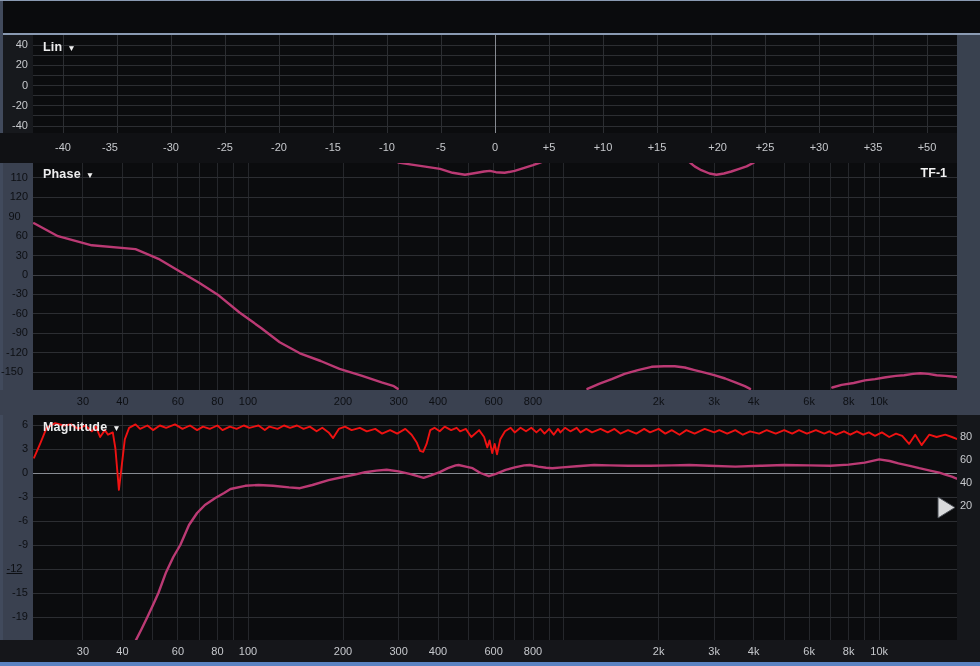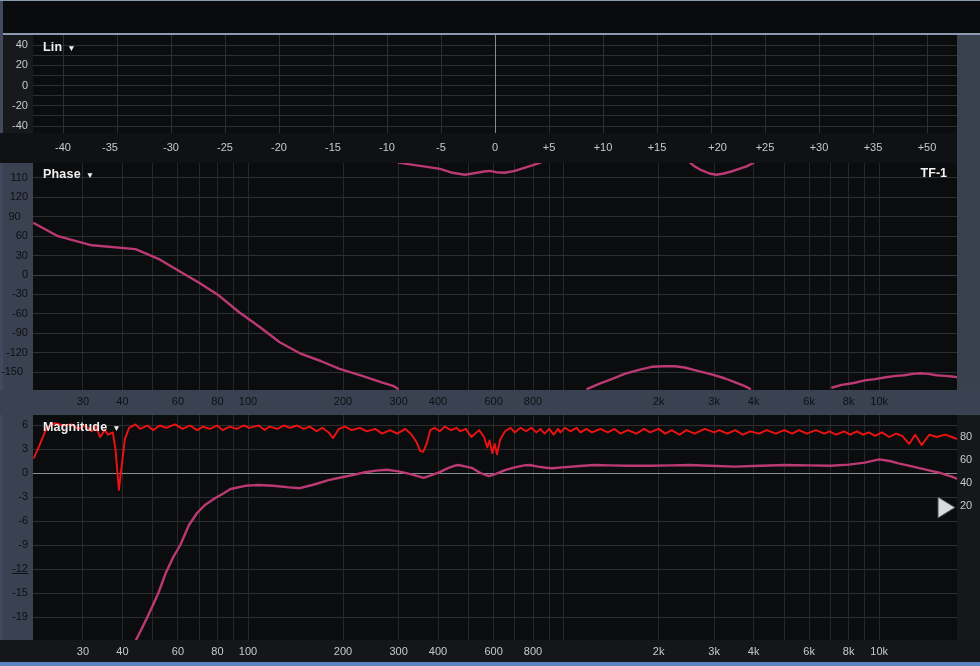--- a/index.html
+++ b/index.html
@@ -228,21 +228,21 @@
       <span class="tick dark" style="left: 1px; top: 306.802px; width: 27px; text-align: right;">-60</span>
       <span class="tick dark" style="left: 1px; top: 326.203px; width: 27px; text-align: right;">-90</span>
       <span class="tick dark" style="left: 1px; top: 345.604px; width: 27px; text-align: right;">-120</span>
       <span class="tick dark" style="left: 1px; top: 365.005px; width: 27px; text-align: left;">-150</span>
       <span class="tick dark" style="left: 1px; top: 418px; width: 27px; text-align: right;">6</span>
       <span class="tick dark" style="left: 1px; top: 442px; width: 27px; text-align: right;">3</span>
       <span class="tick dark" style="left: 1px; top: 466px; width: 27px; text-align: right;">0</span>
       <span class="tick dark" style="left: 1px; top: 490px; width: 27px; text-align: right;">-3</span>
       <span class="tick dark" style="left: 1px; top: 514px; width: 27px; text-align: right;">-6</span>
       <span class="tick dark" style="left: 1px; top: 538px; width: 27px; text-align: right;">-9</span>
-      <span class="tick dark" style="left: 1px; top: 562px; width: 27px; text-align: right; text-decoration: underline;">-12</span>
+      <span class="tick dark" style="left: 1px; top: 562px; width: 27px; text-align: center; text-decoration: underline;">-12</span>
       <span class="tick dark" style="left: 1px; top: 586px; width: 27px; text-align: right;">-15</span>
       <span class="tick dark" style="left: 1px; top: 610px; width: 27px; text-align: right;">-19</span>
       <span class="tick light" style="left: 960px; top: 430px; width: 18px; text-align: left;">80</span>
       <span class="tick light" style="left: 960px; top: 453px; width: 18px; text-align: left;">60</span>
       <span class="tick light" style="left: 960px; top: 476px; width: 18px; text-align: left;">40</span>
       <span class="tick light" style="left: 960px; top: 499px; width: 18px; text-align: left;">20</span>
       <span class="tick dark" style="left: 66.9795px; top: 395px; width: 32px; text-align: center;">30</span>
       <span class="tick light" style="left: 66.9795px; top: 645px; width: 32px; text-align: center;">30</span>
       <span class="tick dark" style="left: 106.41px; top: 395px; width: 32px; text-align: center;">40</span>
       <span class="tick light" style="left: 106.41px; top: 645px; width: 32px; text-align: center;">40</span>

